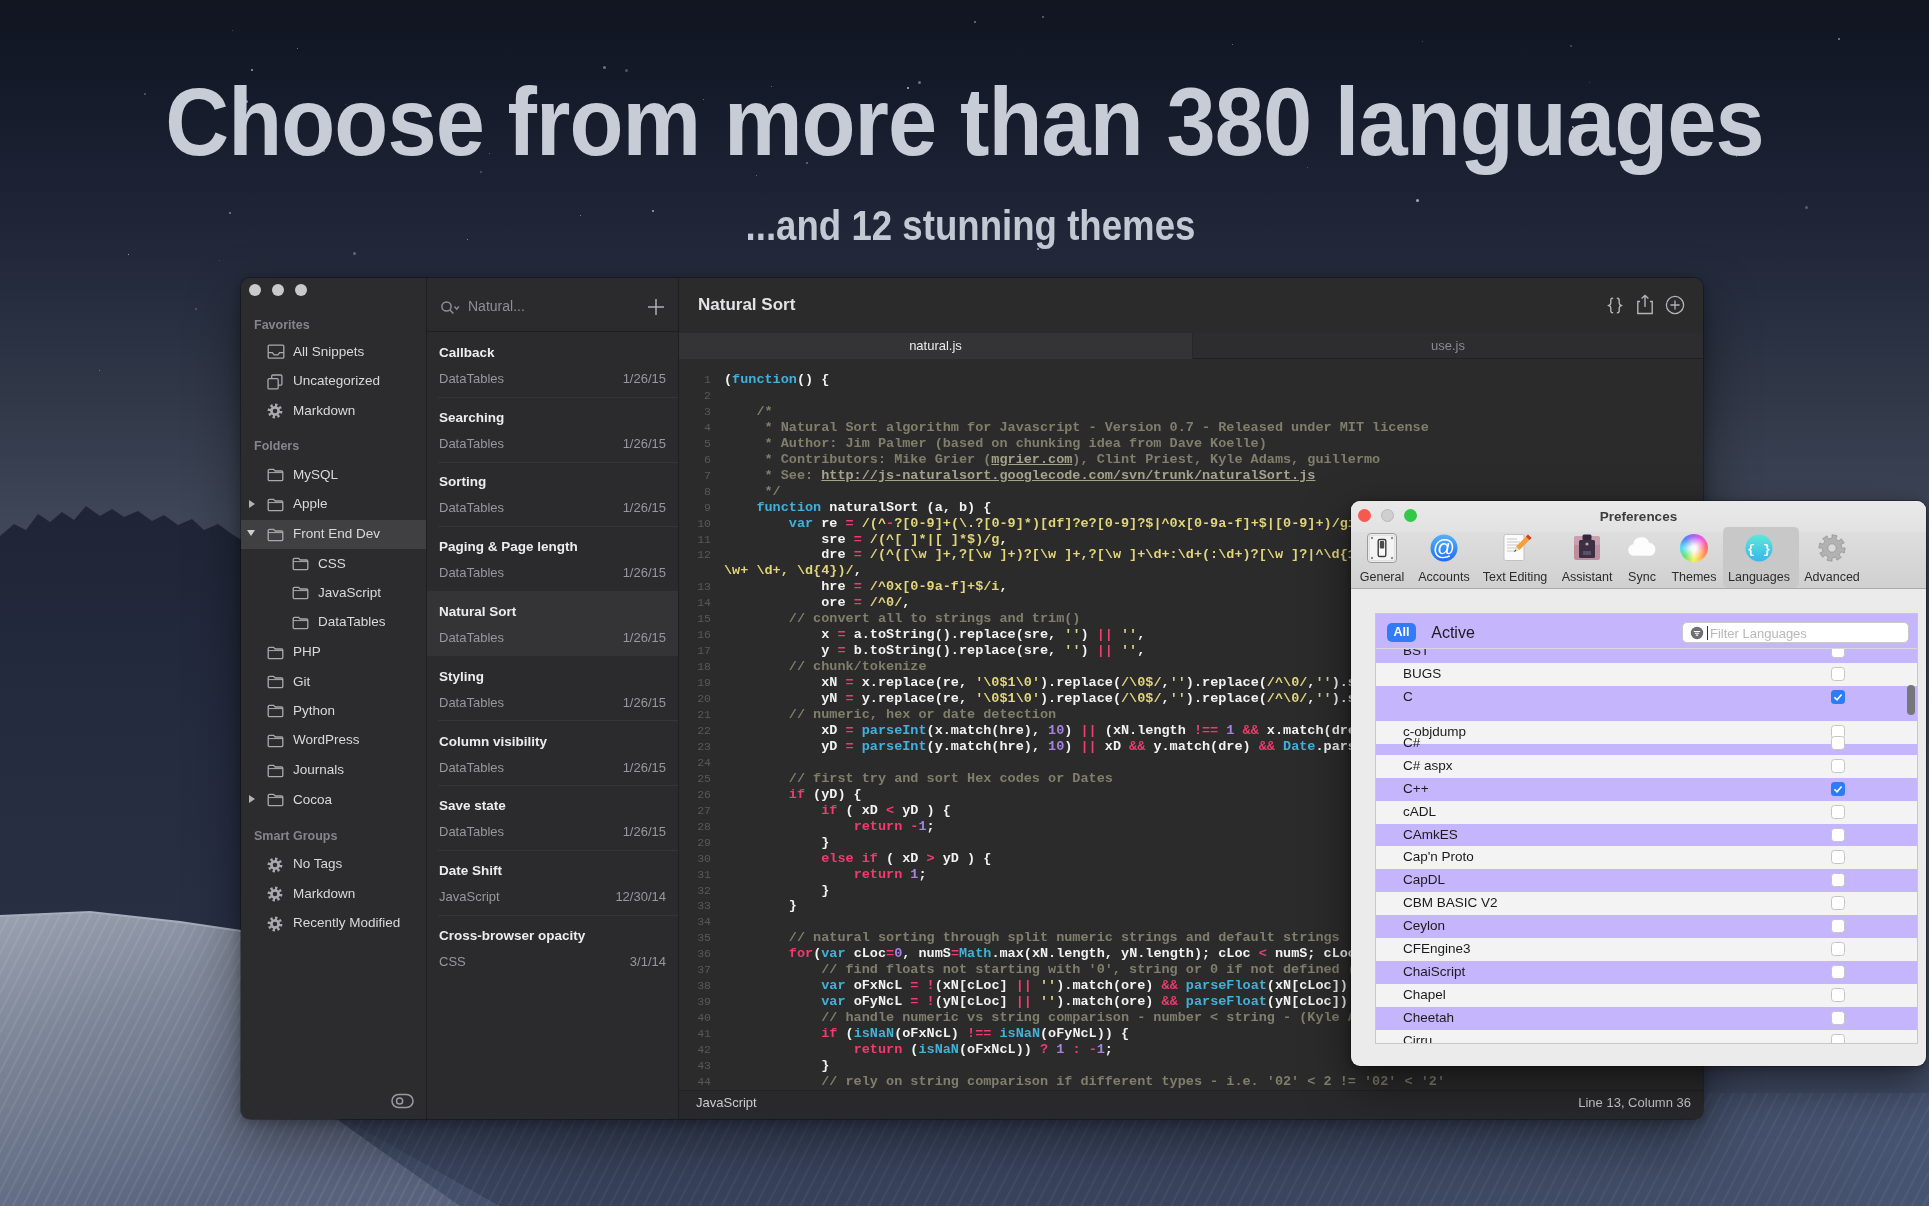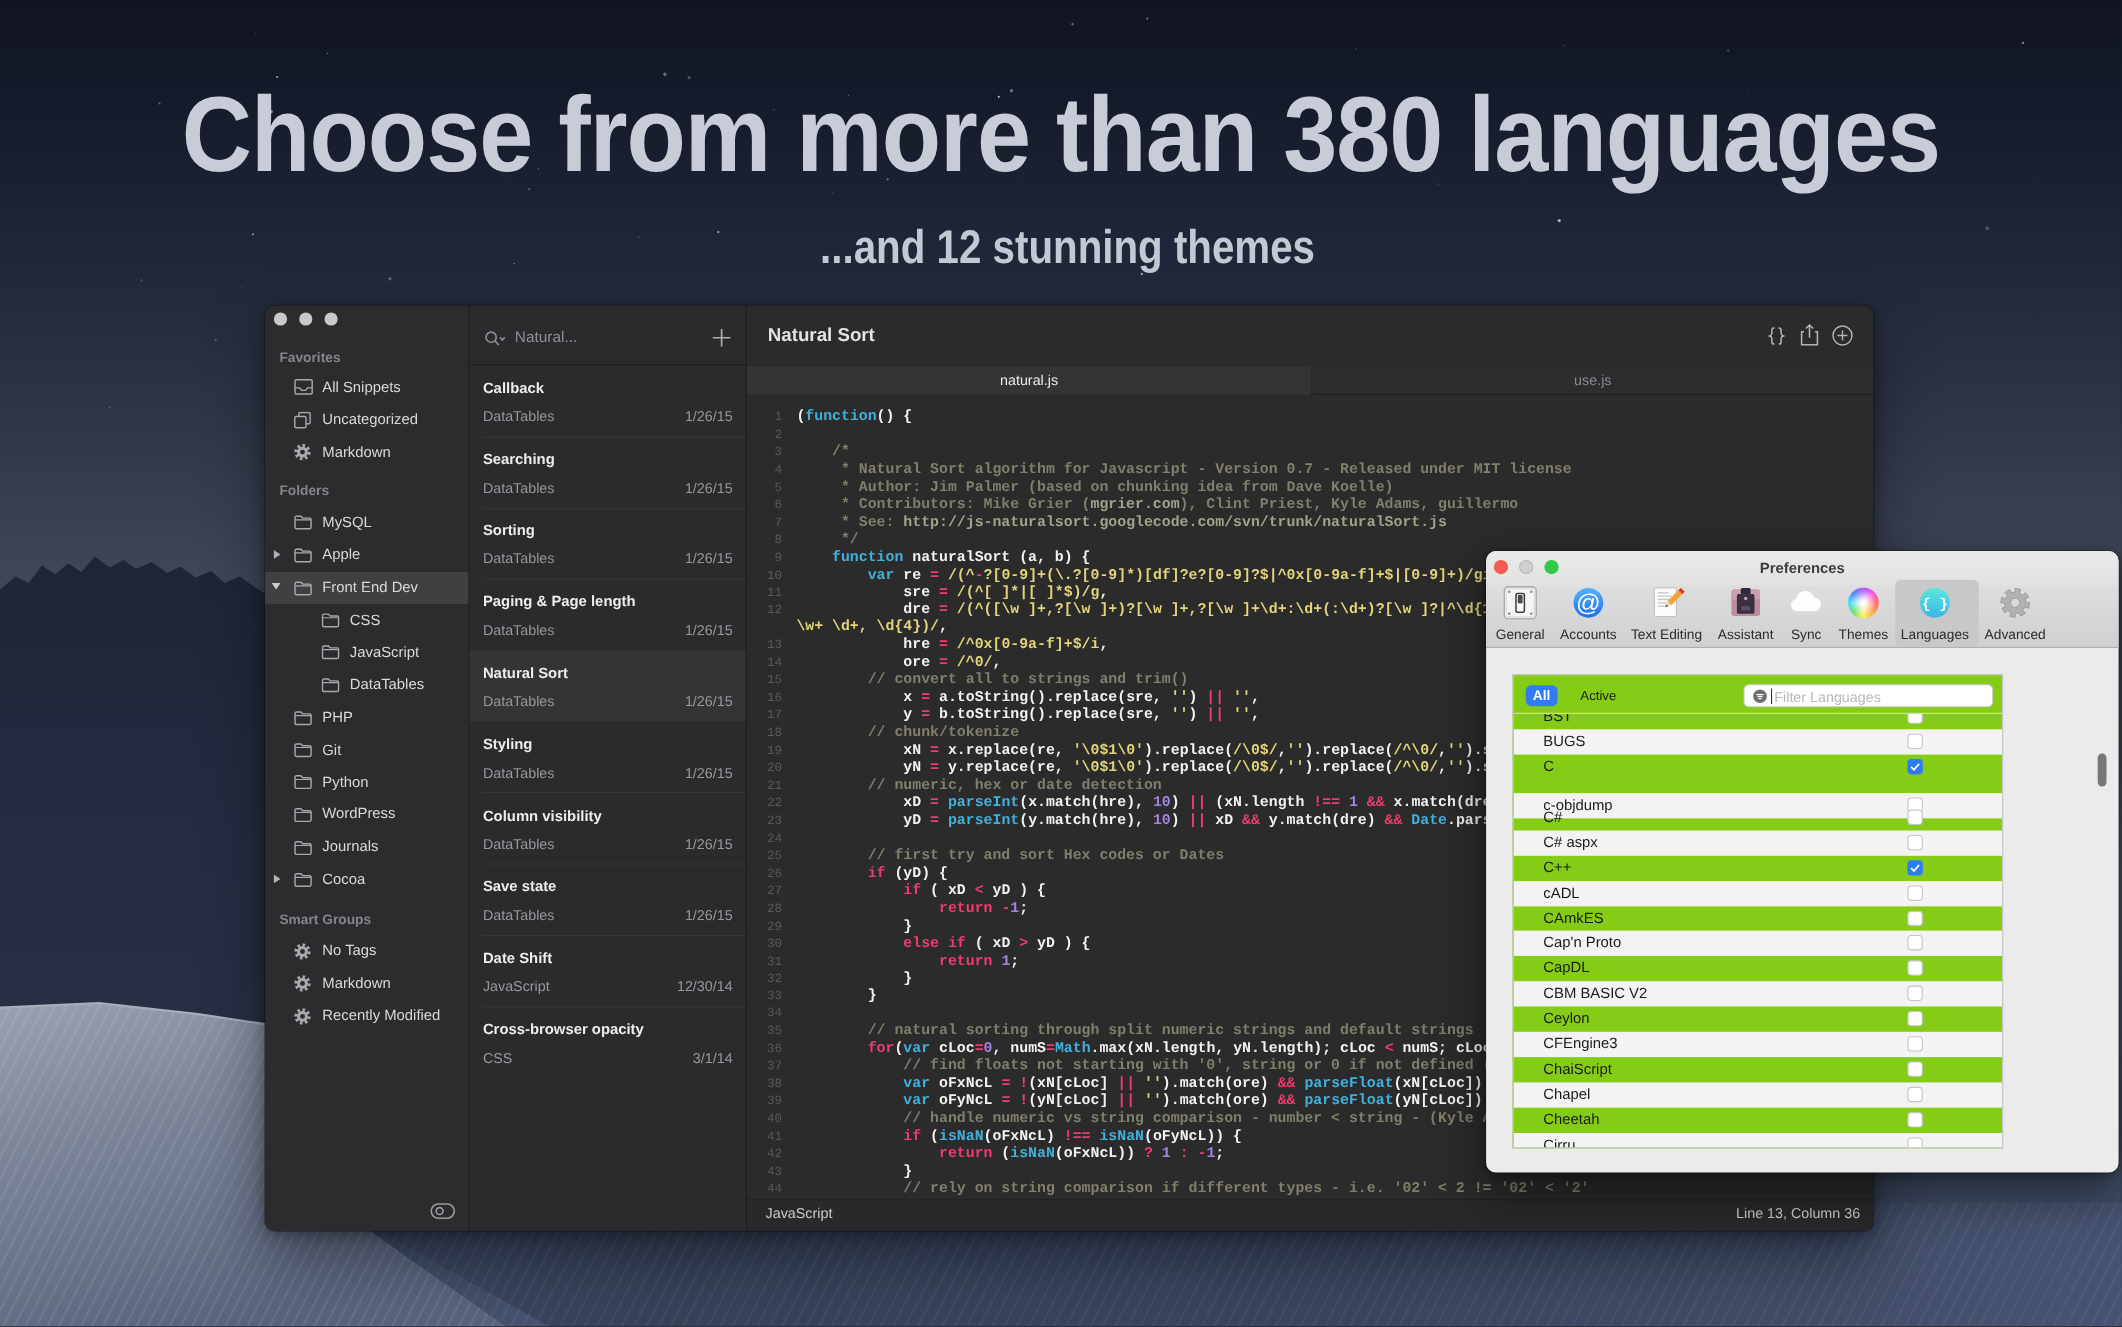--- a/index.html
+++ b/index.html
@@ -31,35 +31,35 @@
 
 #etitle{position:absolute;left:19px;top:17px;font-size:17px;font-weight:bold;color:#e3e3e5}
 #tabbar{position:absolute;left:0;right:0;top:55px;height:26px;background:#2d2d2f;border-bottom:1px solid #202022}
 #tab1{position:absolute;left:0;width:513px;top:0;height:26px;background:#343436;text-align:center;line-height:26px;font-size:13px;color:#ebebed}
 #tab2{position:absolute;left:514px;right:0;top:0;height:26px;text-align:center;line-height:26px;font-size:13px;color:#8b8b90}
 #codewrap{position:absolute;left:0;right:0;top:82px;bottom:29px;overflow:hidden}
 #lnums{position:absolute;left:0;top:12px;width:32px;text-align:right;font-family:"Liberation Mono",monospace;font-size:11.5px;line-height:15.95px;color:#58585b}
 #code{position:absolute;left:45px;top:12px;font-family:"Liberation Mono",monospace;font-size:13.5px;line-height:15.95px;color:#f2f2f2;white-space:pre;font-weight:bold}
 #code i{font-style:normal}
 i.k{color:#ee3c6e}i.d{color:#41b1dc}i.n{color:#a582e0}i.s{color:#e2d57a}i.c{color:#817f6b}
-i.u{color:#a3a28a;}
+i.u{color:#a3a28a;text-decoration:underline}
 #statusbar{position:absolute;left:0;right:0;bottom:0;height:29px;background:#29292b;border-top:1px solid #222224;font-size:13px;color:#cbcbcd}
 
 #prefs{position:absolute;left:1351px;top:501px;transform:translateZ(0);width:575px;height:565px;border-radius:9px;background:#ebebec;box-shadow:0 0 0 1px rgba(0,0,0,.22),0 18px 45px rgba(0,0,0,.5),0 2px 10px rgba(0,0,0,.32);overflow:hidden;font-family:"Liberation Sans",sans-serif}
 #ptitlebar{position:absolute;left:0;top:0;right:0;height:31px;background:linear-gradient(#e9e9e9,#e2e2e2)}
 #ptoolbar{position:absolute;left:0;top:31px;right:0;height:57px;background:linear-gradient(#dedede,#d0d0d0);border-bottom:1px solid #a9a9a9}
 #ptitle{position:absolute;left:0;right:0;top:8px;text-align:center;font-size:13.5px;font-weight:bold;color:#3c3c3e}
 .plight{position:absolute;top:8px;width:13px;height:13px;border-radius:50%}
 .titem{position:absolute;top:0;height:57px;text-align:center;font-size:12.5px;color:#2c2c2e}
 .ticon{position:absolute;top:-1px;left:50%;transform:translateX(-50%);width:34px;height:34px}
 .tlabel{position:absolute;left:0;right:0;top:38px}
 #tsel{position:absolute;left:372px;top:26px;width:76px;height:61px;border-radius:5px;background:#c8c8c9}
-#pbox{position:absolute;left:24px;top:112px;width:446px;height:431px;background:#84cc16;border:1px solid #c8c8ca}
+#pbox{position:absolute;left:24px;top:112px;width:543px;height:431px;background:#c4b5fd;border:1px solid #c8c8ca}
 #seg-all{position:absolute;left:11px;top:9px;width:29px;height:19px;border-radius:5px;background:#317cf5;color:#fff;font-size:12.5px;font-weight:bold;text-align:center;line-height:19px}
-#seg-act{position:absolute;left:53px;top:9px;width:48px;height:19px;color:#1c1c1e;font-size:12px;text-align:center;line-height:19px}
+#seg-act{position:absolute;left:53px;top:9px;width:48px;height:19px;color:#1c1c1e;font-size:16px;text-align:center;line-height:19px}
 #filter{position:absolute;right:8px;top:8px;width:227px;height:21px;border:1px solid #c9c9cb;border-radius:5px;background:#fff}
 #plist{position:absolute;left:0;top:34px;right:0;bottom:0;overflow:hidden;border-top:1px solid #d9d9db}
 .prow{position:absolute;left:0;right:0;height:23px}
 .prow.alt{background:#f3f3f4}
 .pname{position:absolute;left:27px;top:3px;font-size:13.5px;color:#1b1b1d}
 .cb{position:absolute;right:72px;top:4px;width:14px;height:14px;border-radius:3.5px;background:#fff;border:1px solid #c5c5c7}
 .cb.on{background:#2e7bf6;border:none}
 #pscroll{position:absolute;right:11px;top:184px;width:8px;height:30px;border-radius:4px;background:#76767b}
 </style></head><body>
 <div id="sky"></div>

